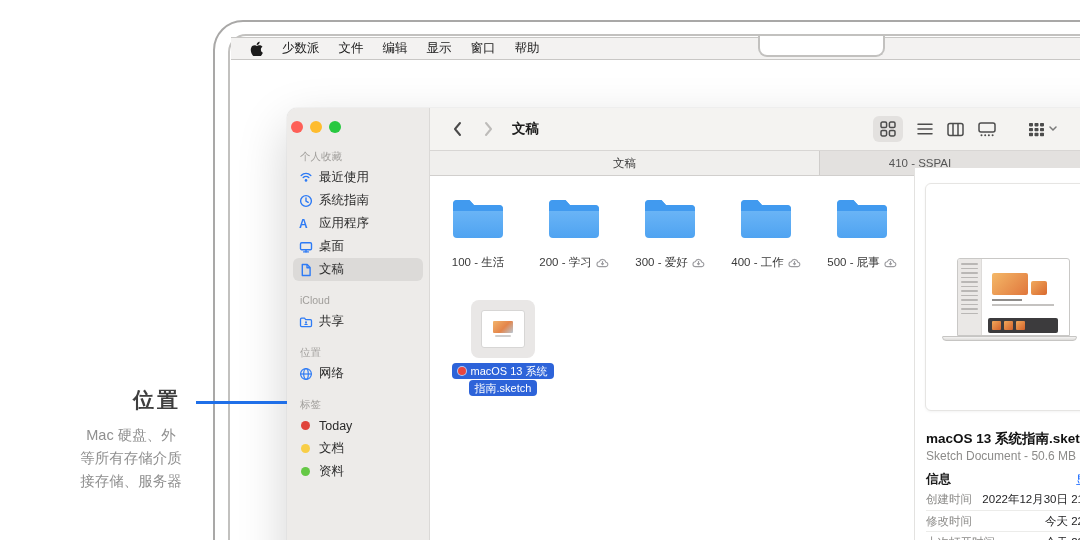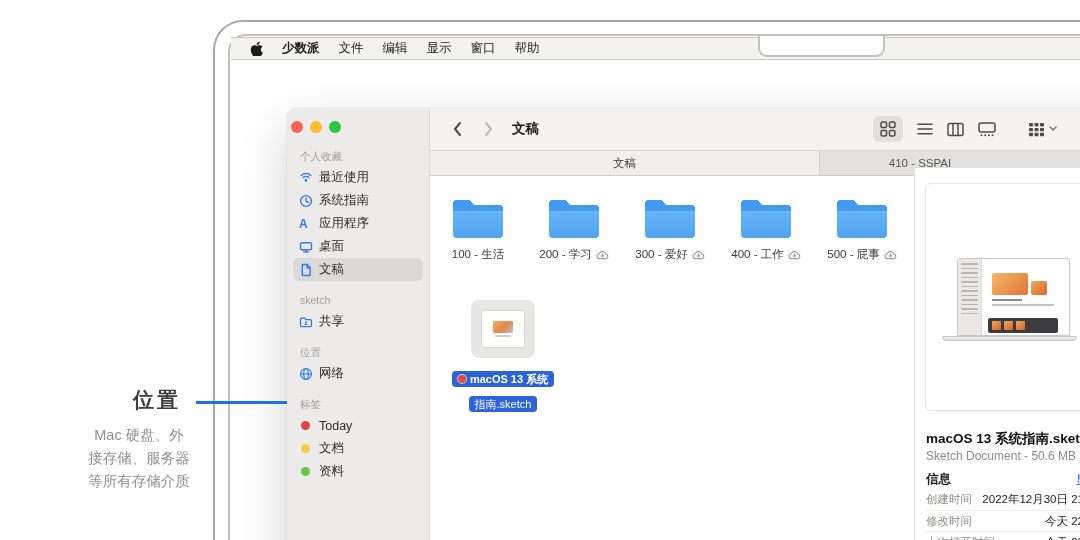--- a/index.html
+++ b/index.html
@@ -8,31 +8,31 @@
   #stage { position:relative; width:1080px; height:540px; overflow:hidden; background:#fff; }
 
   
   .bezel { position:absolute; left:213px; top:20px; width:920px; height:620px;
     border:2.5px solid #a9a8a7; border-radius:30px; background:#fff; }
   .screen { position:absolute; left:228px; top:34px; width:890px; height:600px;
     border:2px solid #c2c1bf; border-radius:18px; background:#fff; }
   .menubar { position:absolute; left:231px; top:37px; width:884px; height:23px;
     background:#f3f2f1; border-top:1px solid #c8c7c5; border-bottom:1px solid #c8c7c5;
     display:flex; align-items:center; padding-left:19px; gap:19px; font-size:12.5px; color:#1b1b1b; z-index:3;}
-  .menu-app { font-weight:700; }
+  .menu-app { font-weight:400; }
   .menu-item { font-weight:400; }
   .notch { position:absolute; left:758px; top:36px; width:127px; height:21px; background:#fff;
     border:2px solid #c2c1bf; border-top:none; border-radius:0 0 9px 9px; z-index:4; }
 
   
   .ann-title { position:absolute; left:133px; top:386px; font-size:21px; font-weight:700;
     color:#3e3e3e; letter-spacing:3px; z-index:40; }
   .ann-line { position:absolute; left:196px; top:401px; width:91px; height:2.5px;
     background:#1f6fe8; z-index:40; }
-  .ann-desc { position:absolute; left:64px; top:424px; width:150px; font-size:14.5px;
+  .ann-desc { position:absolute; left:56px; top:424px; width:150px; font-size:14.5px;
     color:#8f8f8f; line-height:23px; text-align:center; z-index:40; }
   .ann-desc span { display:block; }
 
   
   .window { position:absolute; left:287px; top:108px; width:880px; height:500px;
     background:#fff; border-radius:10px 10px 0 0; z-index:10; overflow:hidden;
     box-shadow:0 18px 50px rgba(0,0,0,.18), 0 0 1px rgba(0,0,0,.3); }
 
   
   .sidebar { position:absolute; left:0; top:0; bottom:0; width:143px; background:#edebe9;
@@ -64,34 +64,34 @@
     border-top:1px solid #d8d6d4; border-bottom:1px solid #d1cfcd; }
   .tab-active { position:absolute; left:0; top:0; width:390px; height:100%; background:#f0efed;
     border-right:1px solid #cfcdcb; display:flex; align-items:center; justify-content:center;
     font-size:11.5px; color:#3c3c3c; }
   .tab-label2 { position:absolute; left:420px; top:0; width:140px; height:100%;
     display:flex; align-items:center; justify-content:center; font-size:11.5px; color:#555;text-align:right; }
 
   
   .folders { position:absolute; left:148px; top:88px; display:flex; gap:10px; }
   .fitem { width:86px; display:flex; flex-direction:column; align-items:center; }
-  .flabel { margin-top:9px; font-size:11.5px; color:#3a3a3a; display:flex; align-items:center; white-space:nowrap; }
+  .flabel { margin-top:17px; font-size:11.5px; color:#3a3a3a; display:flex; align-items:center; white-space:nowrap; }
   .cloud-ic { margin-left:4px; color:#9b9b9f; display:flex; }
 
   .file { position:absolute; left:168px; top:192px; width:96px; display:flex; flex-direction:column; align-items:center; }
   .thumb { width:64px; height:58px; background:#e9e7e6; border-radius:8px; display:grid; place-items:center; }
   .doc { width:44px; height:38px; background:#fff; border:1px solid #d7d6d5; border-radius:3px;
     display:flex; flex-direction:column; align-items:center; justify-content:center; gap:2px; }
   .minipic { width:20px; height:12px; border-radius:1px;
     background:linear-gradient(135deg,#f2b36a 0%,#e4854a 55%,#b9c7d4 100%); }
   .miniline { width:16px; height:2px; background:#cfcecd; border-radius:1px; }
   .pill { background:#2d63d9; color:#fff; font-size:11px; line-height:14px; padding:1px 6px;
     border-radius:4px; display:flex; align-items:center; white-space:nowrap; }
-  .pill.first { margin-top:13px;font-weight:bold; }
-  .pill.second { margin-top:9px; }
+  .pill.first { margin-top:5px; }
+  .pill.second { margin-top:1px; }
   .tagdot { width:8px; height:8px; border-radius:50%; background:#e8463f;
     box-shadow:0 0 0 1px rgba(255,255,255,.65); margin-right:4px; }
 
   
   .preview { position:absolute; left:627px; top:60px; right:0; bottom:0; background:#fff;
     border-left:1px solid #e3e2e0; }
   .pcard { position:absolute; left:10px; top:15px; width:215px; height:228px; background:#fff;
     border:1px solid #e6e5e3; border-radius:6px; box-shadow:0 1px 3px rgba(0,0,0,.05); }
   .lap-screen { position:absolute; left:31px; top:74px; width:113px; height:78px; background:#fff;
     border:1px solid #c9c8c6; border-radius:3px 3px 0 0; display:flex; overflow:hidden; }
@@ -202,21 +202,21 @@
       <div class="srow selected">
         <span class="sic">
           <svg width="14" height="14" viewBox="0 0 14 14" fill="none" stroke="#2e7bf5" stroke-width="1.4" stroke-linejoin="round">
             <path d="M3.3 1.5h4.9l2.9 2.9v8.1H3.3z"></path>
               <path d="M8 1.7v3h3"></path>
             </svg>
         </span>
         <span>文稿</span>
       </div>
 
-      <div class="side-header">sketch</div>
+      <div class="side-header">iCloud</div>
 
 
       <div class="srow">
         <span class="sic">
           <svg width="14" height="14" viewBox="0 0 14 14" fill="none" stroke="#2e7bf5" stroke-width="1.3" stroke-linejoin="round">
             <path d="M1.5 4.3c0-.6.5-1.1 1.1-1.1h2.9l1.2 1.4h4.7c.6 0 1.1.5 1.1 1.1v4.9c0 .6-.5 1.1-1.1 1.1H2.6c-.6 0-1.1-.5-1.1-1.1z"></path>
             <circle cx="7" cy="7.3" r="1" fill="#2e7bf5" stroke="none"></circle>
             <path d="M5.2 10c.3-1 1-1.5 1.8-1.5s1.5.5 1.8 1.5" fill="#2e7bf5" stroke="none"></path>
             </svg>
         </span>
@@ -488,17 +488,17 @@
           <span class="pv">今天 22</span>
         </div>
       </div>
     </div>
   </div>
 
   <div class="ann-title">位置</div>
   <div class="ann-line"></div>
   <div class="ann-desc">
     <span>Mac 硬盘、外</span>
+    <span>等所有存储介质</span>
     <span>接存储、服务器</span>
-    <span>等所有存储介质</span>
   </div>
 
 </div>
 
 </body></html>

